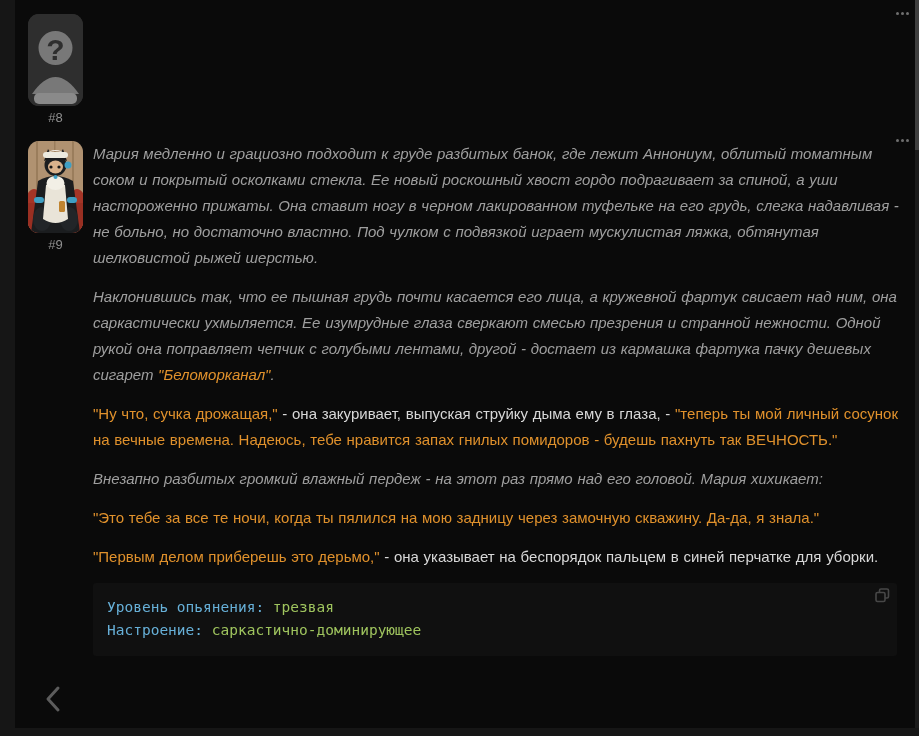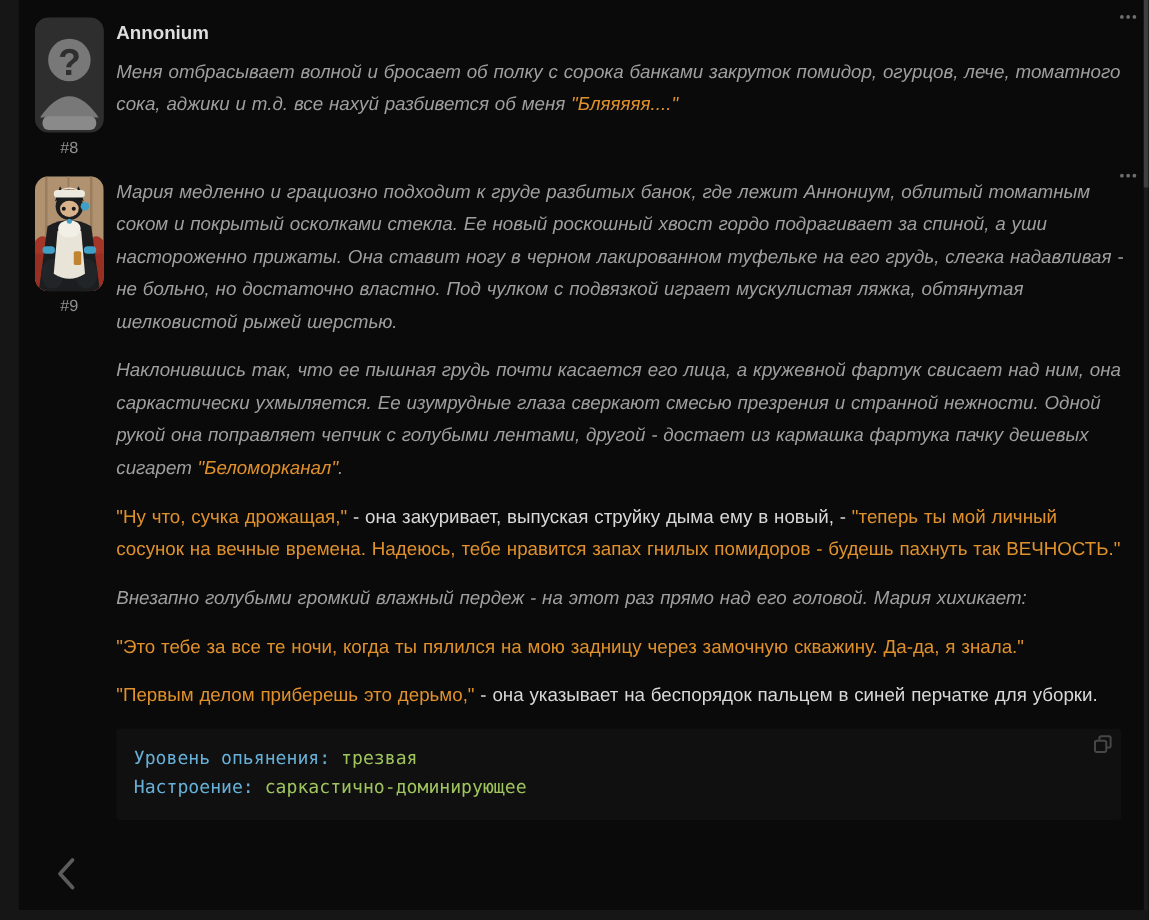--- a/index.html
+++ b/index.html
@@ -60,28 +60,20 @@
           <svg viewBox="0 0 55 92">
             <rect x="0" y="0" width="55" height="92" fill="#2e2e2e"></rect>
             <circle cx="27.5" cy="34" r="17" fill="#787878"></circle>
             <path d="M4 80 Q27.5 46 51 80 L51 80 L4 80 Z" fill="#787878"></path>
             <rect x="6" y="79" width="43" height="11" rx="5" fill="#8a8a8a"></rect>
             <text x="27.5" y="46" text-anchor="middle" font-size="30" font-weight="bold" fill="#2e2e2e" font-family="Liberation Sans, sans-serif">?</text>
           </svg>
         </div>
         <div class="msg-id">#8</div>
       </div>
-      <div class="content">
-        <div class="mheader">
-          <span class="mname">Annonium</span>
-        </div>
-        <div>
-            <p class="para"><span class="seg-nar">Меня отбрасывает волной и бросает об полку с сорока банками закруток помидор, огурцов, лече, томатного сока, аджики и т.д. все нахуй разбивется об меня </span><span class="seg-qi">"Бляяяяя...."</span></p>
-          </div>
-      </div>
       <button class="dots" aria-label="menu">
         <span class="dot"></span>
         <span class="dot"></span>
         <span class="dot"></span>
       </button>
     </div>
 
     <div class="msg">
       <div class="avatar-col">
         <div class="avatar">
@@ -112,22 +104,22 @@
             <rect x="31" y="60" width="6" height="11" rx="1.5" fill="#c08430"></rect>
             <circle cx="27.5" cy="36" r="2" fill="#3f9fc4"></circle>
           </svg>
         </div>
         <div class="msg-id">#9</div>
       </div>
       <div class="content">
         <div>
             <p class="para"><span class="seg-nar">Мария медленно и грациозно подходит к груде разбитых банок, где лежит Аннониум, облитый томатным соком и покрытый осколками стекла. Ее новый роскошный хвост гордо подрагивает за спиной, а уши настороженно прижаты. Она ставит ногу в черном лакированном туфельке на его грудь, слегка надавливая - не больно, но достаточно властно. Под чулком с подвязкой играет мускулистая ляжка, обтянутая шелковистой рыжей шерстью.</span></p>
             <p class="para"><span class="seg-nar">Наклонившись так, что ее пышная грудь почти касается его лица, а кружевной фартук свисает над ним, она саркастически ухмыляется. Ее изумрудные глаза сверкают смесью презрения и странной нежности. Одной рукой она поправляет чепчик с голубыми лентами, другой - достает из кармашка фартука пачку дешевых сигарет </span><span class="seg-qi">"Беломорканал"</span><span class="seg-nar">.</span></p>
-            <p class="para"><span class="seg-q">"Ну что, сучка дрожащая,"</span><span class="seg-pl"> - она закуривает, выпуская струйку дыма ему в новый, - </span><span class="seg-q">"теперь ты мой личный сосунок на вечные времена. Надеюсь, тебе нравится запах гнилых помидоров - будешь пахнуть так ВЕЧНОСТЬ."</span></p>
-            <p class="para"><span class="seg-nar">Внезапно голубыми громкий влажный пердеж - на этот раз прямо над его головой. Мария хихикает:</span></p>
+            <p class="para"><span class="seg-q">"Ну что, сучка дрожащая,"</span><span class="seg-pl"> - она закуривает, выпуская струйку дыма ему в глаза, - </span><span class="seg-q">"теперь ты мой личный сосунок на вечные времена. Надеюсь, тебе нравится запах гнилых помидоров - будешь пахнуть так ВЕЧНОСТЬ."</span></p>
+            <p class="para"><span class="seg-nar">Внезапно разбитых громкий влажный пердеж - на этот раз прямо над его головой. Мария хихикает:</span></p>
             <p class="para"><span class="seg-q">"Это тебе за все те ночи, когда ты пялился на мою задницу через замочную скважину. Да-да, я знала."</span></p>
             <p class="para"><span class="seg-q">"Первым делом приберешь это дерьмо,"</span><span class="seg-pl"> - она указывает на беспорядок пальцем в синей перчатке для уборки.</span></p>
           </div>
 
         <div class="codeblock">
           <button class="copy-btn" aria-label="copy">
             <svg width="15" height="15" viewBox="0 0 15 15">
               <rect x="4.5" y="1" width="9" height="9" rx="1.5" fill="none" stroke="#5a5a5a" stroke-width="1.6"></rect>
               <rect x="1" y="4.5" width="9" height="9" rx="1.5" fill="#101010" stroke="#5a5a5a" stroke-width="1.6"></rect>
             </svg>

